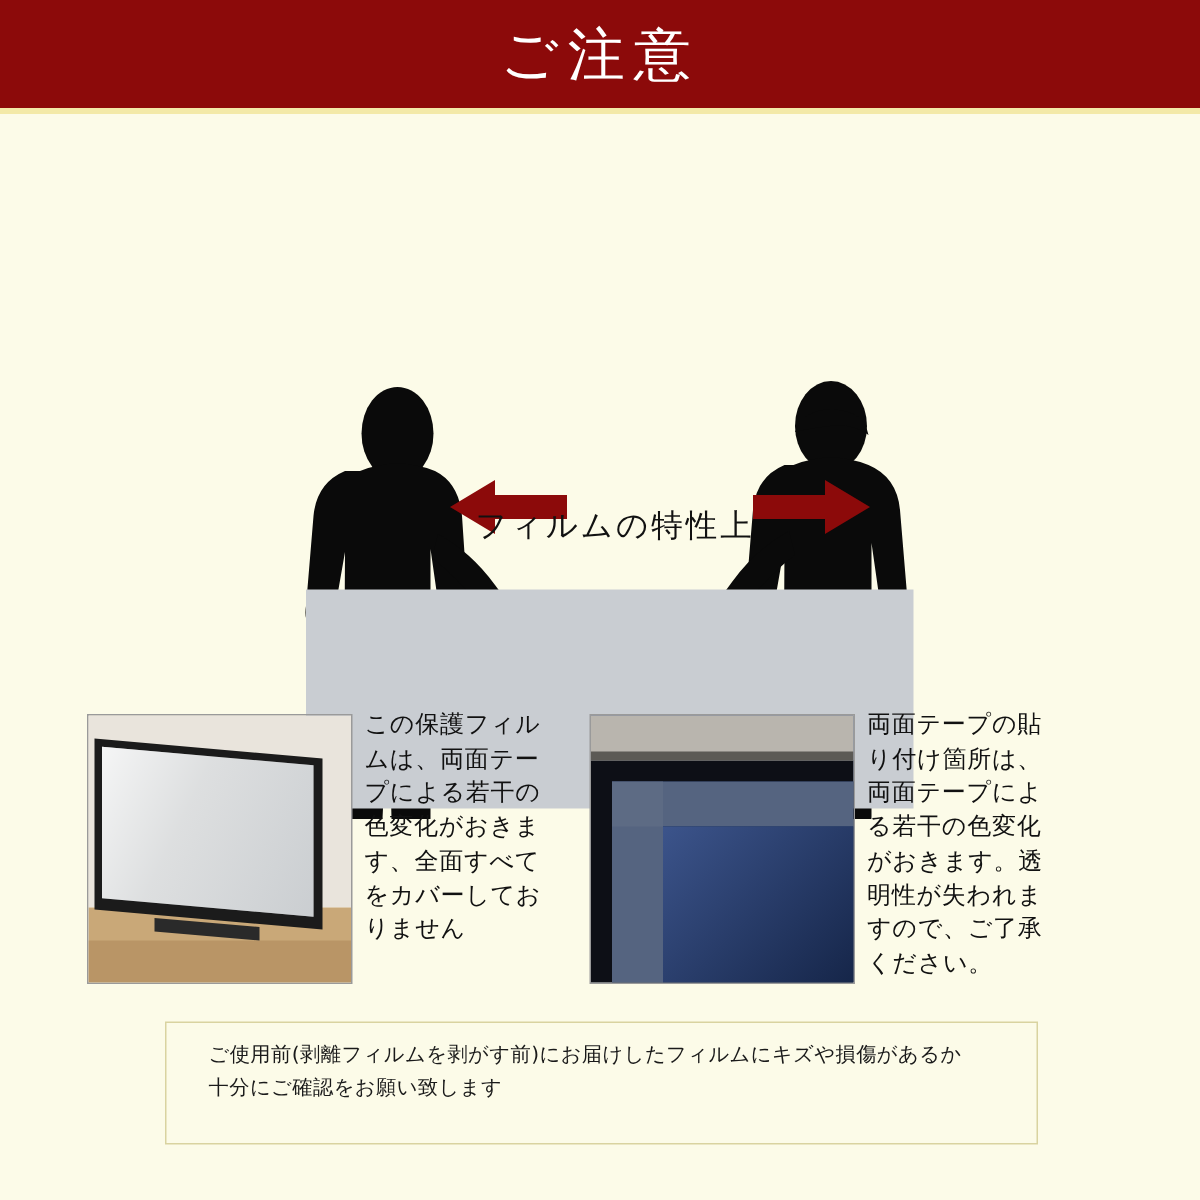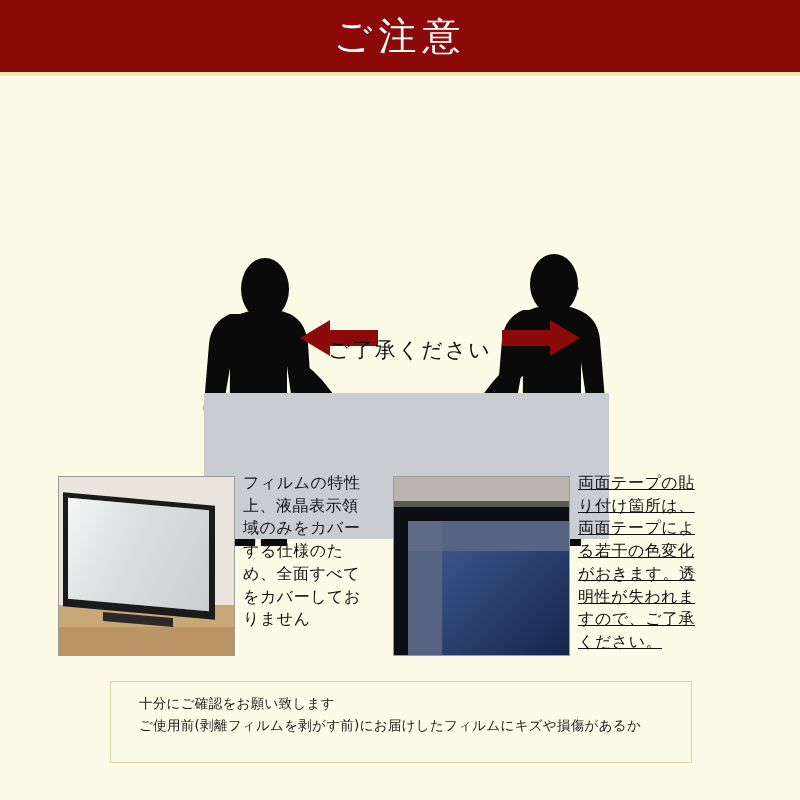--- a/index.html
+++ b/index.html
@@ -71,21 +71,21 @@
     overflow:hidden;
   }
   .photo.left{left:0;}
   .photo.right{left:335px;}
   .cap{
     position:absolute;top:-4px;width:125px;
     font-family:"DejaVu Sans", sans-serif;
     font-size:16px;line-height:1.42;color:#111;letter-spacing:0.5px;
   }
   .cap.c1{left:185px;}
-  .cap.c2{left:520px;text-decoration:underline;}
+  .cap.c2{left:520px;}
   
   .p1-wall{position:absolute;left:0;top:0;width:175px;height:128px;background:#e9e4dc;}
   .p1-floor{position:absolute;left:0;top:128px;width:175px;height:50px;background:#c9a878;}
   .p1-floor2{position:absolute;left:0;top:150px;width:175px;height:28px;background:#b99566;}
   .p1-tv{position:absolute;left:4px;top:22px;width:152px;height:114px;background:#1b1b1b;transform:skewY(5deg);}
   .p1-screen{position:absolute;left:9px;top:27px;width:141px;height:101px;background:#d7d9da;transform:skewY(5deg);}
   .p1-gloss{position:absolute;left:9px;top:27px;width:141px;height:101px;
     background:linear-gradient(115deg,rgba(255,255,255,.75) 0%,rgba(255,255,255,.15) 40%,rgba(190,195,200,.5) 100%);
     transform:skewY(5deg);}
   .p1-stand{position:absolute;left:44px;top:138px;width:70px;height:9px;background:#2a2a2a;transform:skewY(5deg);}
@@ -151,53 +151,53 @@
       <div class="panel"></div>
 
       
       <svg style="position:absolute;left:240px;top:122px;" width="80" height="40" viewBox="0 0 80 40">
         <polygon points="0,20 30,2 30,12 78,12 78,28 30,28 30,38" fill="#8c0a0a"></polygon>
       </svg>
       <svg style="position:absolute;left:440px;top:122px;" width="80" height="40" viewBox="0 0 80 40">
         <polygon points="80,20 50,2 50,12 2,12 2,28 50,28 50,38" fill="#8c0a0a"></polygon>
       </svg>
 
-      <div class="arrow-label">ご了承ください</div>
+      <div class="arrow-label">フィルムの特性上</div>
     </div>
 
     <div class="photo-row">
 
       <div class="photo left">
         <div class="p1-wall"></div>
         <div class="p1-floor"></div>
         <div class="p1-floor2"></div>
         <div class="p1-tv"></div>
         <div class="p1-screen"></div>
         <div class="p1-gloss"></div>
         <div class="p1-stand"></div>
       </div>
 
-      <div class="cap c1">フィルムの特性上、液晶表示領域のみをカバーする仕様のため、全面すべてをカバーしておりません</div>
+      <div class="cap c1">この保護フィルムは、両面テープによる若干の色変化がおきます、全面すべてをカバーしておりません</div>
 
       <div class="photo right">
         <div class="p2-bg"></div>
         <div class="p2-frame"></div>
         <div class="p2-inner"></div>
         <div class="p2-tape-h"></div>
         <div class="p2-tape-v"></div>
         <div class="p2-deep"></div>
         <div class="p2-sheen"></div>
         <div class="p2-top"></div>
         <div class="p2-topline"></div>
       </div>
 
       <div class="cap c2">両面テープの貼り付け箇所は、両面テープによる若干の色変化がおきます。透明性が失われますので、ご了承ください。</div>
     </div>
 
     <div class="footer-box">
       <div class="footer-text">
+        <div>ご使用前(剥離フィルムを剥がす前)にお届けしたフィルムにキズや損傷があるか</div>
         <div>十分にご確認をお願い致します</div>
-        <div>ご使用前(剥離フィルムを剥がす前)にお届けしたフィルムにキズや損傷があるか</div>
       </div>
     </div>
 
   </div>
 </div>
 
 </body></html>

